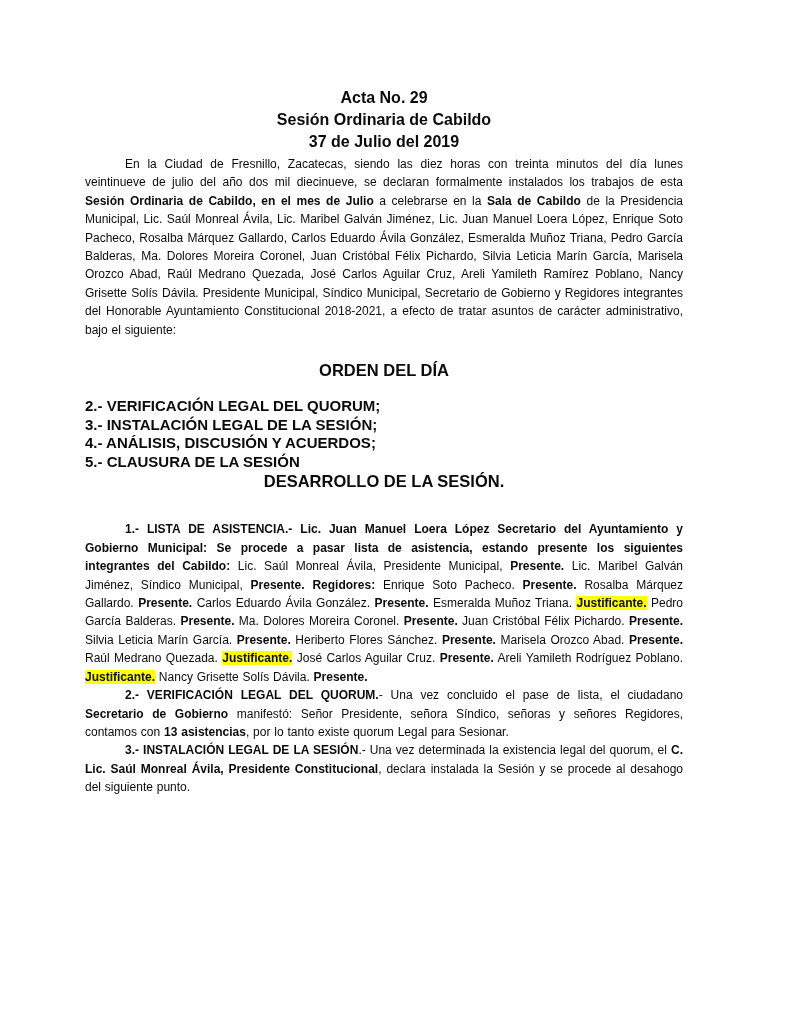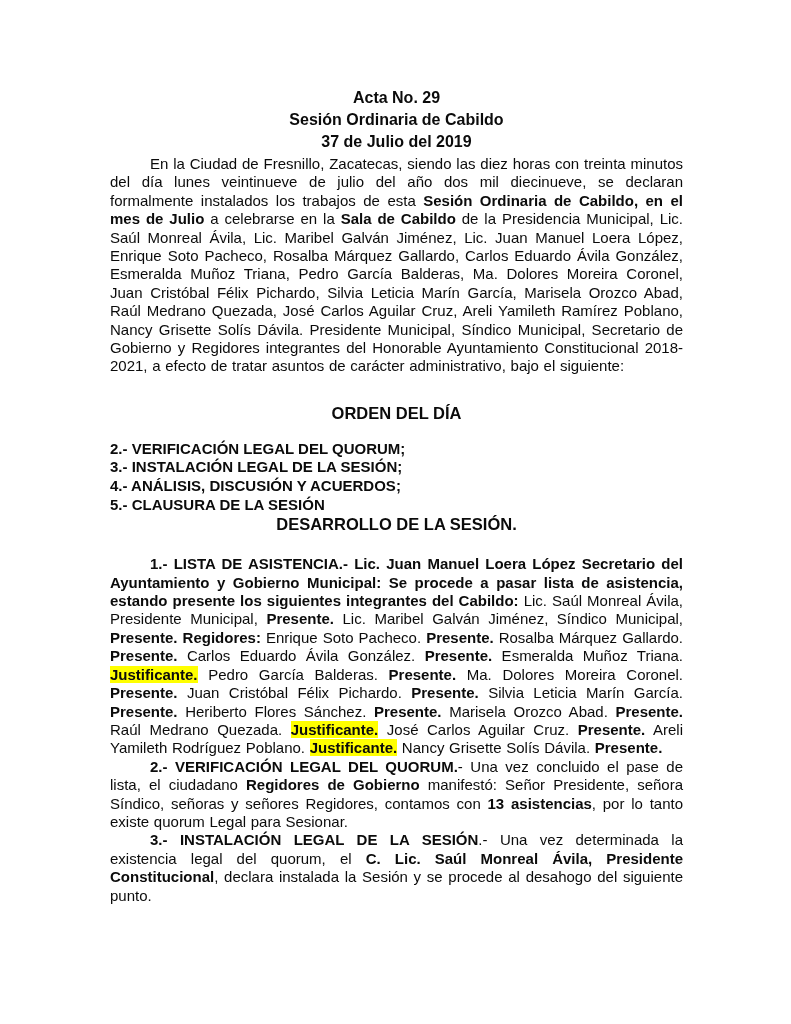--- a/index.html
+++ b/index.html
@@ -8,51 +8,51 @@
     width: 791px;
     height: 1024px;
     overflow: hidden;
     font-family: "Liberation Sans", "DejaVu Sans", sans-serif;
     color: var(--ink, #0b0b0b);
     -webkit-font-smoothing: antialiased;
   }
   .page {
     width: 791px;
     height: 1024px;
-    padding: 87px 108px 0 110px;
+    padding: 87px 108px 0 85px;
   }
   .title-block {
     text-align: center;
     font-weight: 700;
     font-size: 16px;
     line-height: 22px;
   }
   .para {
-    font-size: 15px;
+    font-size: 12px;
     line-height: 18.4px;
     text-align: justify;
     text-indent: 40px;
     word-spacing: 0.5px;
   }
   .intro { margin-top: 2px; }
   .section-heading {
     text-align: center;
     font-weight: 700;
     font-size: 16.5px;
     line-height: 21px;
   }
-  .orden-heading { margin-top: 27px; }
+  .orden-heading { margin-top: 21px; }
   .agenda {
     margin-top: 16px;
     font-weight: 700;
     font-size: 15px;
     line-height: 18.6px;
   }
   .desarrollo-heading { }
-  .body-block { margin-top: 20px; }
+  .body-block { margin-top: 28px; }
   .b { font-weight: 700; }
   .hl { background: var(--hl, #ffff00); }
   .u { }
 </style>
 </head>
 <body>
 
 <div class="page">
 
   <div class="title-block">
@@ -69,17 +69,17 @@
     <div>2.- VERIFICACIÓN LEGAL DEL QUORUM;</div>
     <div>3.- INSTALACIÓN LEGAL DE LA SESIÓN;</div>
     <div>4.- ANÁLISIS, DISCUSIÓN Y ACUERDOS;</div>
     <div>5.- CLAUSURA DE LA SESIÓN</div>
   </div>
 
   <h2 class="section-heading desarrollo-heading">DESARROLLO DE LA SESIÓN.</h2>
 
   <div class="body-block">
     <p class="para"><span class="b">1.- LISTA DE ASISTENCIA.- Lic. Juan Manuel Loera López Secretario del Ayuntamiento y Gobierno Municipal: Se procede a pasar lista de asistencia, estando presente los siguientes integrantes del Cabildo: </span><span>Lic. Saúl Monreal Ávila, Presidente Municipal, </span><span class="b">Presente.</span><span> Lic. Maribel Galván Jiménez, Síndico Municipal, </span><span class="b">Presente. Regidores:</span><span> Enrique Soto Pacheco. </span><span class="b">Presente.</span><span> Rosalba Márquez Gallardo. </span><span class="b">Presente.</span><span> Carlos Eduardo Ávila González. </span><span class="b">Presente.</span><span> Esmeralda Muñoz Triana. </span><span class="b hl">Justificante.</span><span> Pedro García Balderas. </span><span class="b">Presente.</span><span> Ma. Dolores Moreira Coronel. </span><span class="b">Presente.</span><span> Juan Cristóbal Félix Pichardo. </span><span class="b">Presente.</span><span> Silvia Leticia Marín García. </span><span class="b">Presente.</span><span> Heriberto Flores Sánchez. </span><span class="b">Presente.</span><span> Marisela Orozco Abad. </span><span class="b">Presente.</span><span> Raúl Medrano Quezada. </span><span class="b hl">Justificante.</span><span> José Carlos Aguilar Cruz. </span><span class="b">Presente.</span><span> Areli Yamileth Rodríguez Poblano. </span><span class="b hl">Justificante.</span><span> Nancy Grisette Solís Dávila. </span><span class="b">Presente.</span></p>
-    <p class="para"><span class="b">2.- VERIFICACIÓN LEGAL DEL QUORUM.</span><span>- Una vez concluido el pase de lista, el ciudadano </span><span class="b">Regidores de Gobierno</span><span> manifestó: Señor Presidente, señora Síndico, señoras y señores Regidores, contamos con </span><span class="b u">13 asistencias</span><span>, por lo tanto existe quorum Legal para Sesionar.</span></p>
+    <p class="para"><span class="b">2.- VERIFICACIÓN LEGAL DEL QUORUM.</span><span>- Una vez concluido el pase de lista, el ciudadano </span><span class="b">Secretario de Gobierno</span><span> manifestó: Señor Presidente, señora Síndico, señoras y señores Regidores, contamos con </span><span class="b u">13 asistencias</span><span>, por lo tanto existe quorum Legal para Sesionar.</span></p>
     <p class="para"><span class="b">3.- INSTALACIÓN LEGAL DE LA SESIÓN</span><span>.- Una vez determinada la existencia legal del quorum, el </span><span class="b">C. Lic. Saúl Monreal Ávila, Presidente Constitucional</span><span>, declara instalada la Sesión y se procede al desahogo del siguiente punto.</span></p>
   </div>
 
 </div>
 
 </body></html>

